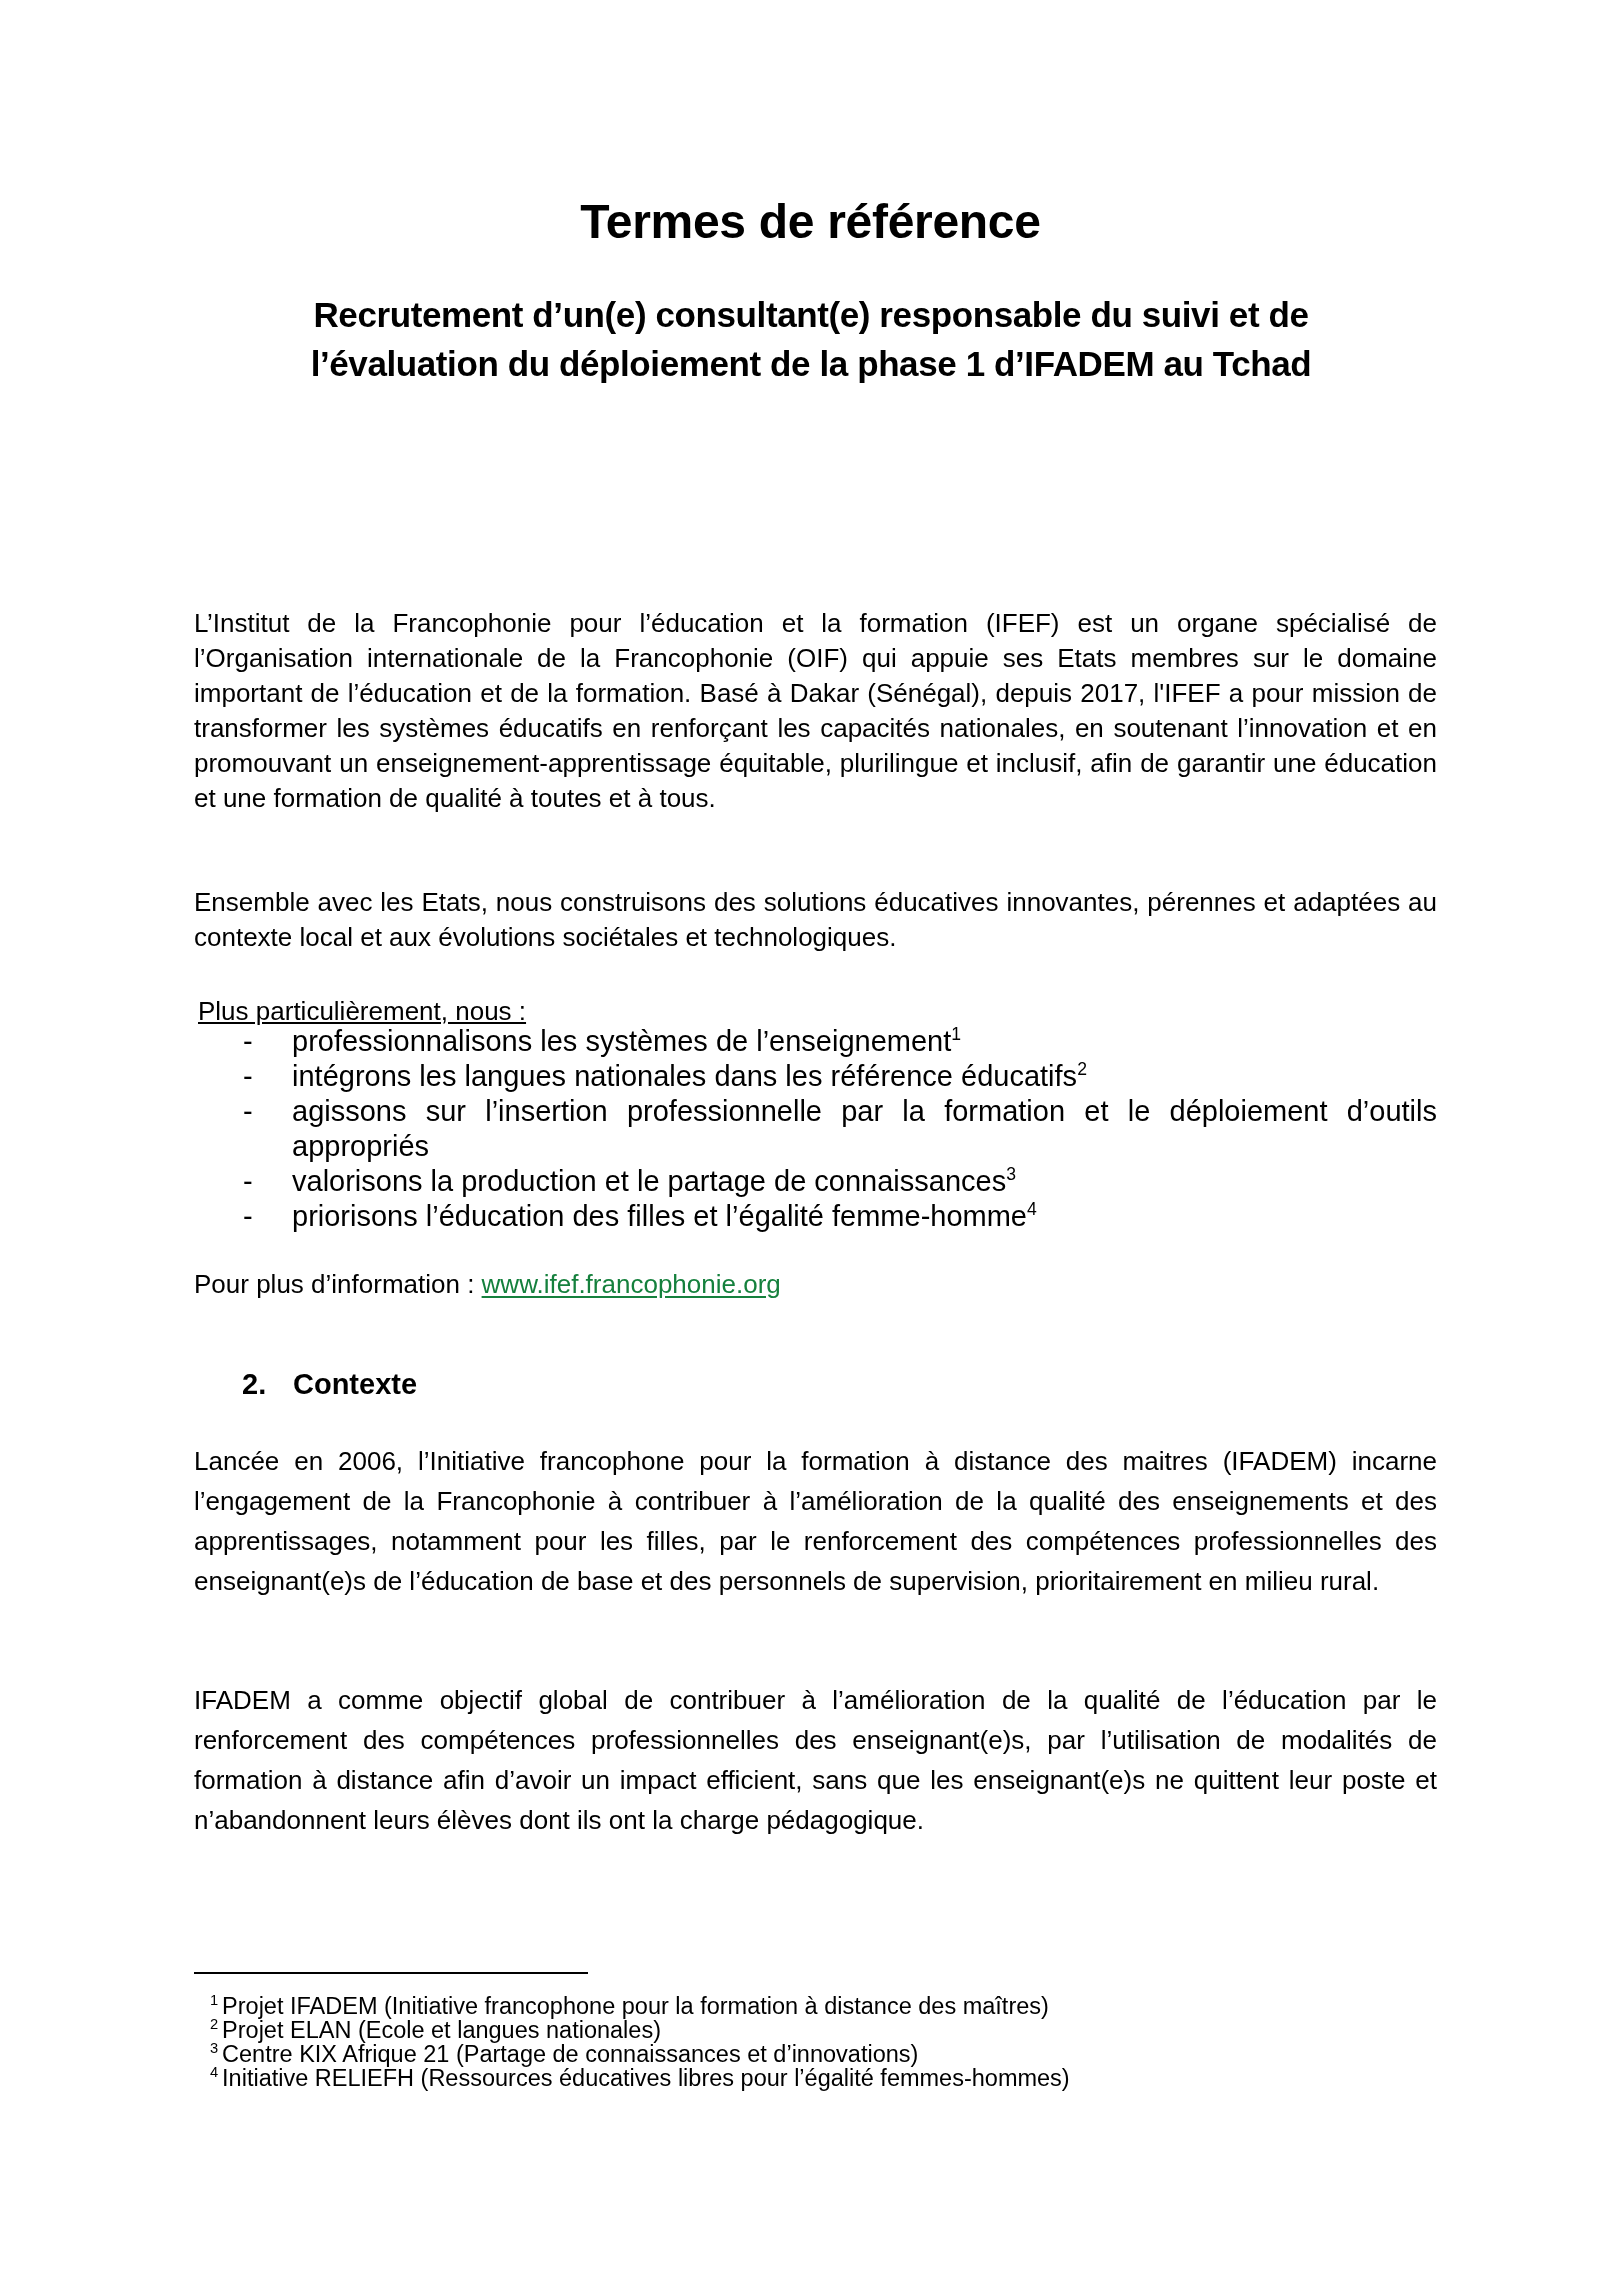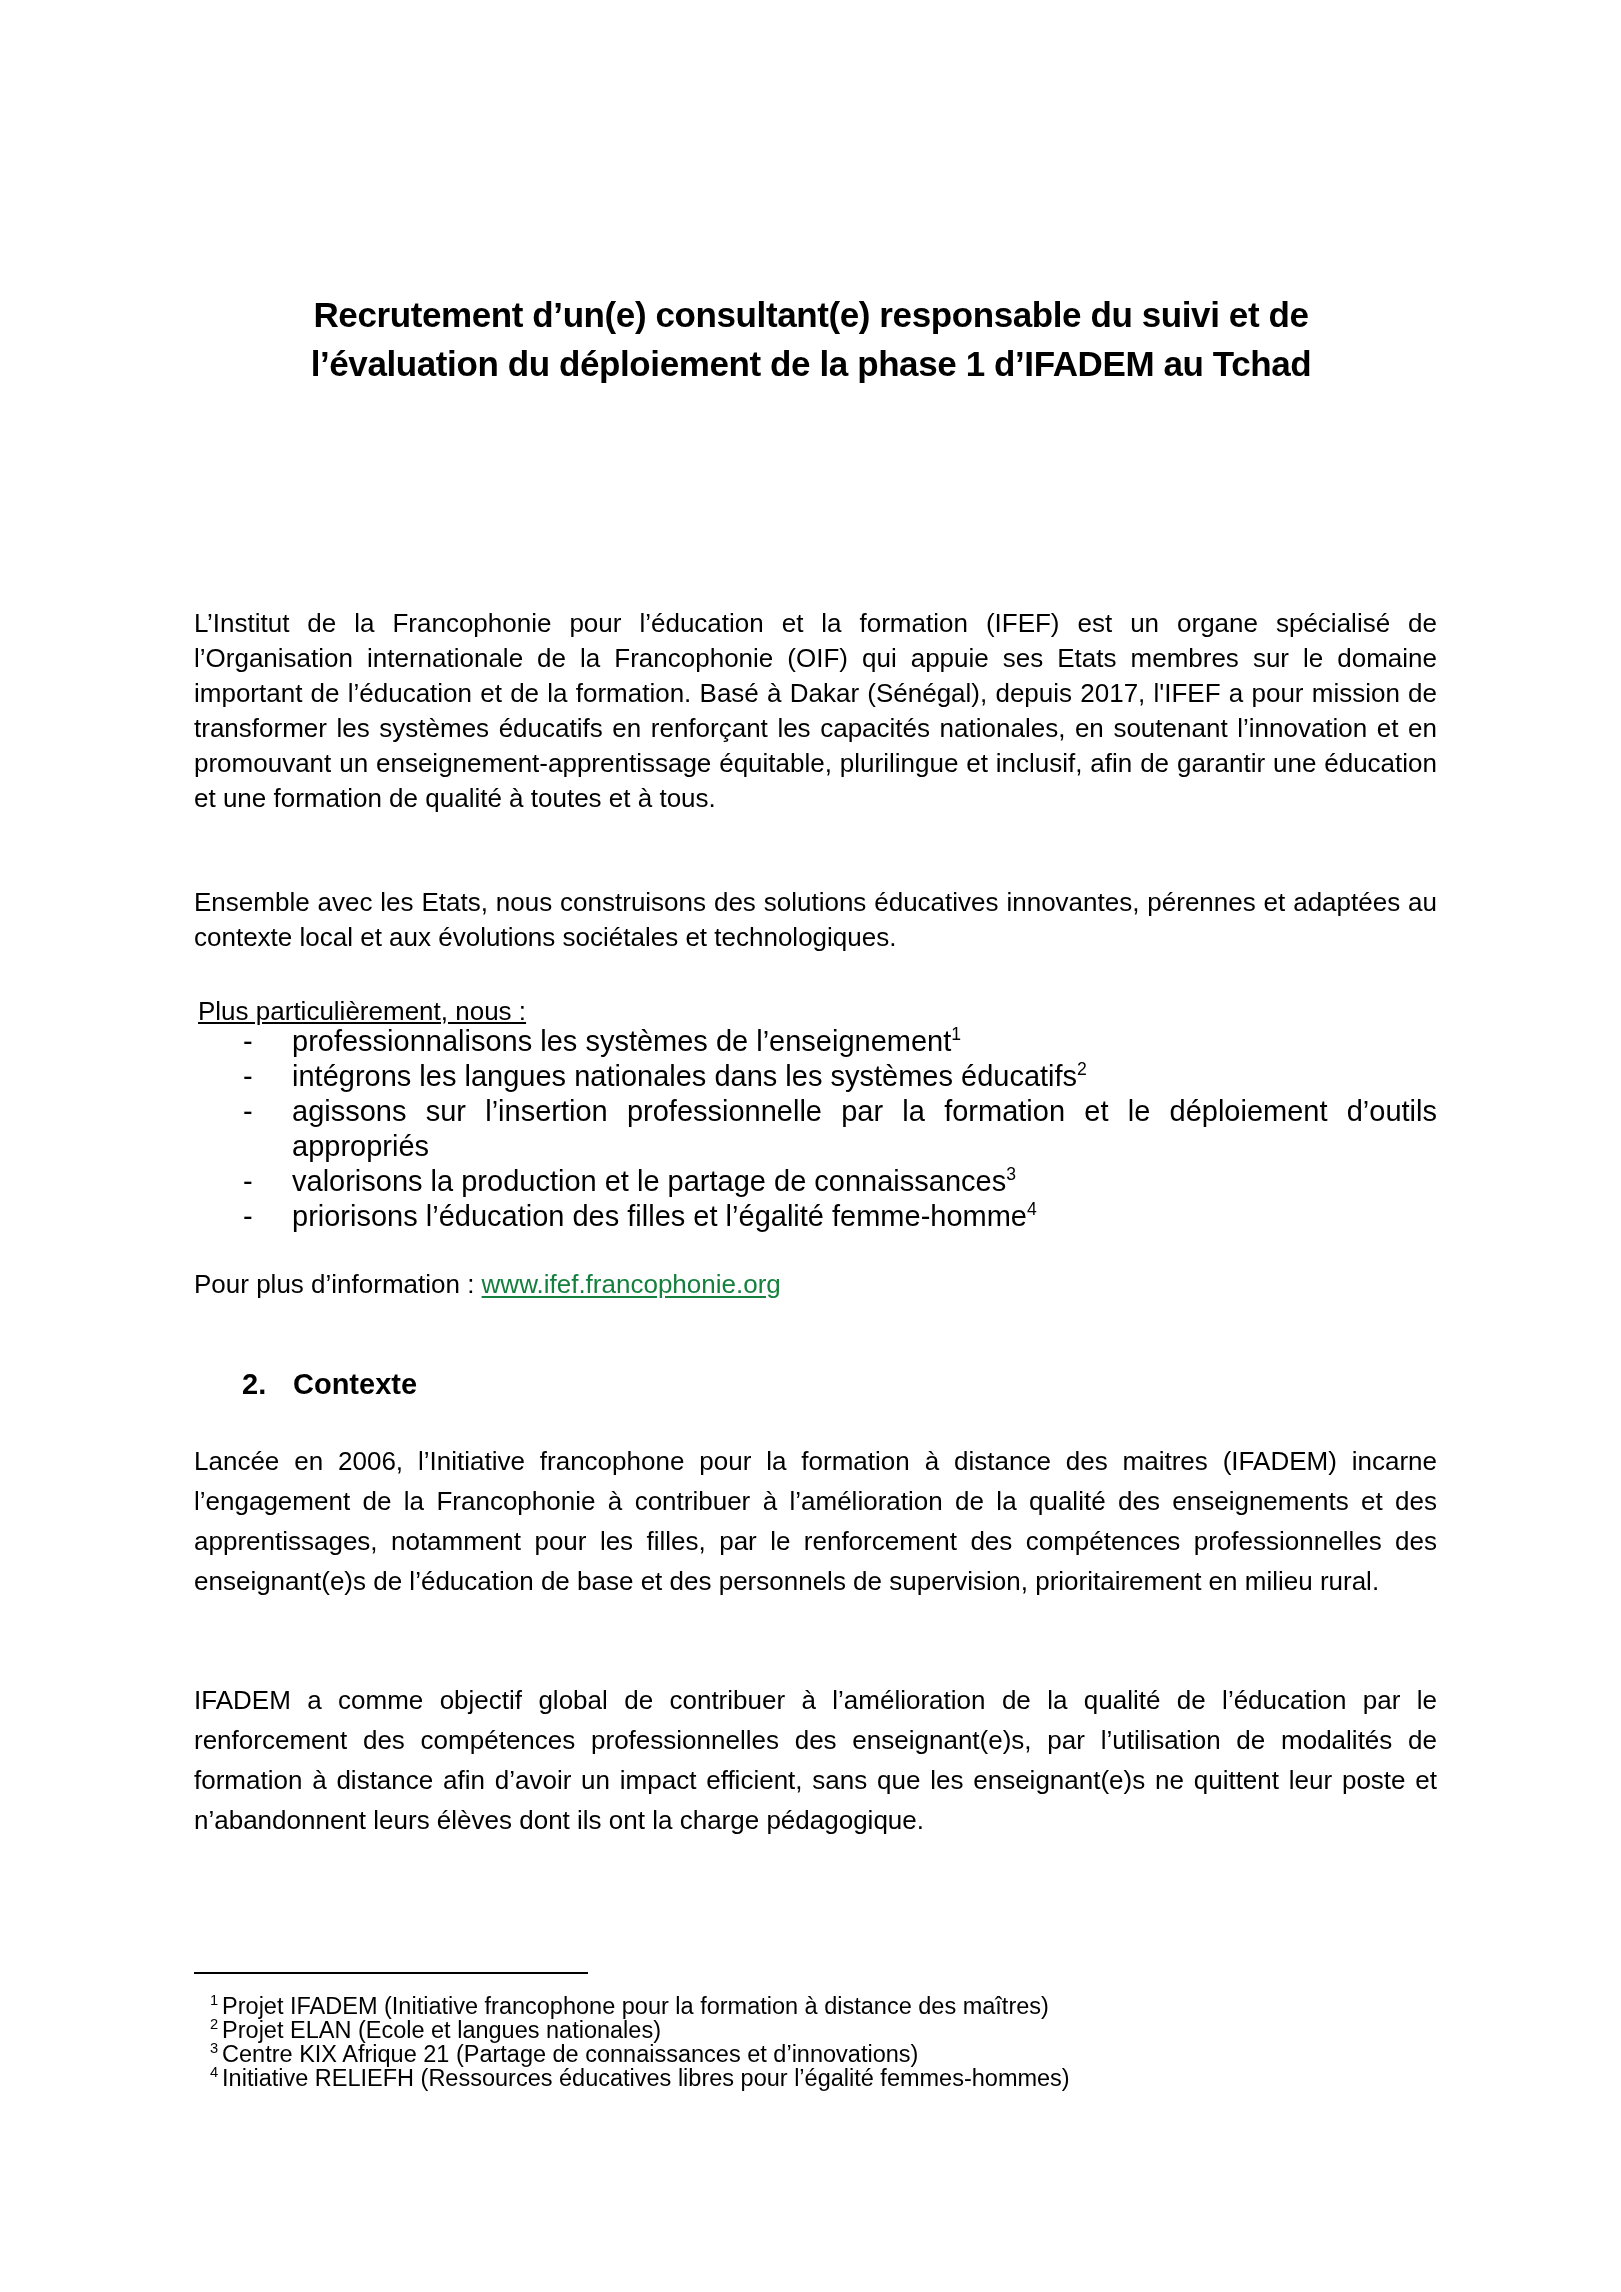--- a/index.html
+++ b/index.html
@@ -110,36 +110,37 @@
     .footnotes .fn sup {
       font-size: 14.7px;
       margin-right: 3.9px;
     }
   </style>
 </head>
 <body>
 
 <div class="page">
 
+  <h1 class="title" style="margin:0;">Termes de référence</h1>
 
   <h2 class="subtitle" style="margin:0;text-align:center;">Recrutement d’un(e) consultant(e) responsable du suivi et de l’évaluation du déploiement de la phase 1 d’IFADEM au Tchad</h2>
 
 
   <p class="para tight" style="top:606px; margin:0;">L’Institut de la Francophonie pour l’éducation et la formation (IFEF) est un organe spécialisé de l’Organisation internationale de la Francophonie (OIF) qui appuie ses Etats membres sur le domaine important de l’éducation et de la formation.  Basé à Dakar (Sénégal), depuis 2017, l'IFEF a pour mission de transformer les systèmes éducatifs en renforçant les capacités nationales, en soutenant l’innovation et en promouvant un enseignement-apprentissage équitable, plurilingue et inclusif, afin de garantir une éducation et une formation de qualité à toutes et à tous.</p>
 
   <p class="para tight" style="top:885px; margin:0;">Ensemble avec les Etats, nous construisons des solutions éducatives innovantes, pérennes et adaptées au contexte local et aux évolutions sociétales et technologiques.</p>
 
   <p class="para tight" style="top:990px; margin:4px;text-decoration:underline;">Plus particulièrement, nous :</p>
 
   <ul class="bullets" style="top:1024px;">
     <li>
       <span class="dash">-</span><span>professionnalisons les systèmes de l’enseignement</span><sup>1</sup>
     </li>
     <li>
-      <span class="dash">-</span><span>intégrons les langues nationales dans les systèmes éducatifs</span><sup>2</sup>
+      <span class="dash">-</span><span>intégrons les langues nationales dans les référence éducatifs</span><sup>2</sup>
     </li>
     <li>
       <span class="dash">-</span><span>agissons sur l’insertion professionnelle par la formation et le déploiement d’outils appropriés</span><sup></sup>
     </li>
     <li>
       <span class="dash">-</span><span>valorisons la production et le partage de connaissances</span><sup>3</sup>
     </li>
     <li>
       <span class="dash">-</span><span>priorisons l’éducation des filles et l’égalité femme-homme</span><sup>4</sup>
     </li>

